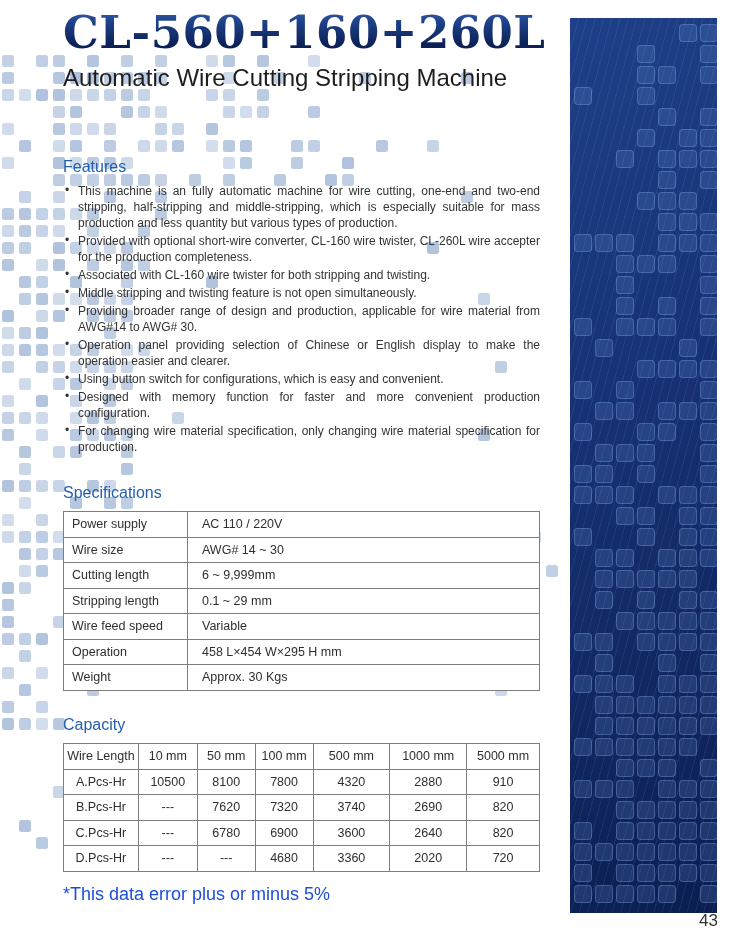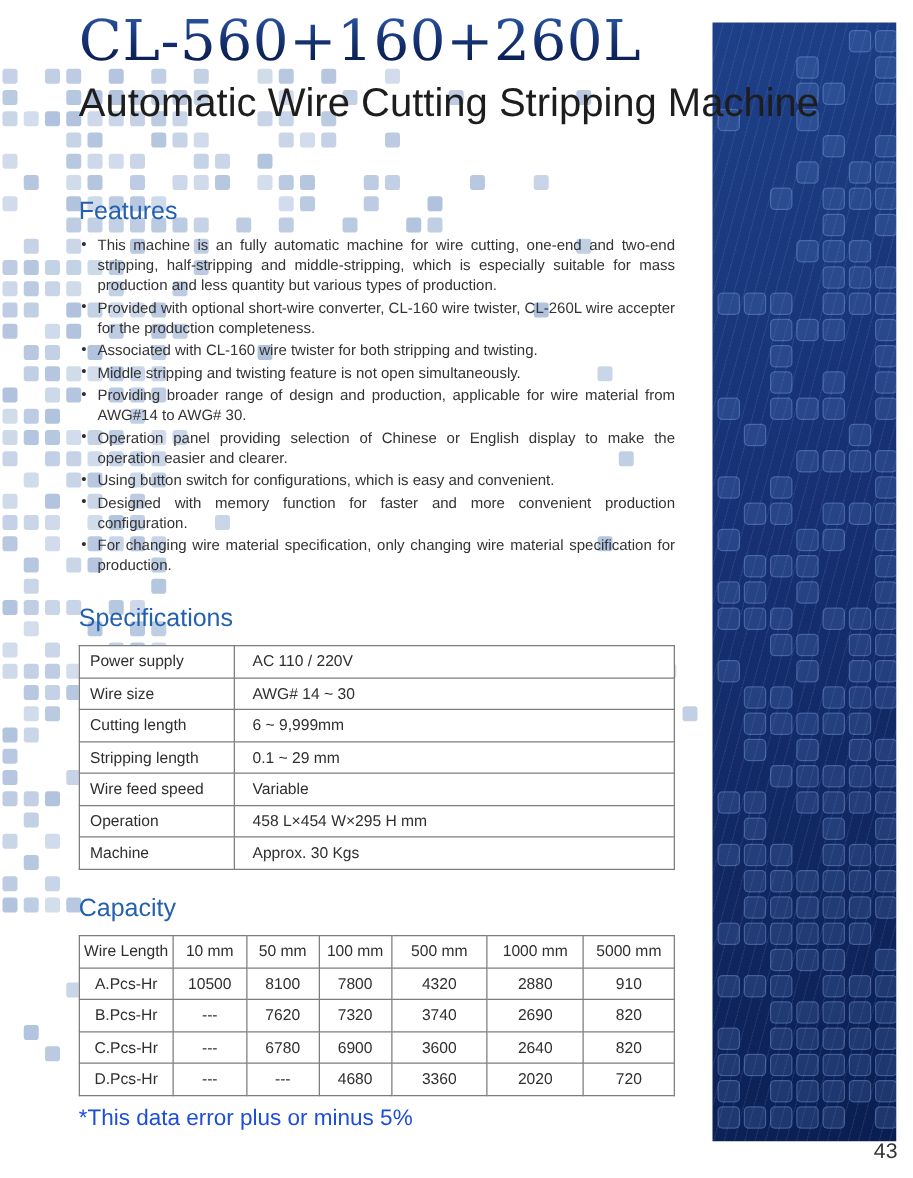--- a/index.html
+++ b/index.html
@@ -14,27 +14,27 @@
     position:absolute;left:570px;top:18px;width:147px;height:895px;z-index:1;overflow:hidden;
     background:
       repeating-linear-gradient(105deg, rgba(170,200,255,0.09) 0 1px, rgba(0,0,0,0) 1px 8px),
       linear-gradient(150deg,#1e4088 0%, #163072 45%, #0a1e50 100%);
   }
   .bsq{position:absolute;background:rgba(112,150,216,0.20);border:1px solid rgba(145,178,238,0.30);border-radius:4px;}
   
   #content{position:absolute;left:63px;top:0;width:477px;z-index:2;}
   #page-title{
     position:absolute;top:6px;left:0;margin:0;white-space:nowrap;
-    font-family:"DejaVu Serif",serif;font-weight:normal;font-size:45px;line-height:54px;letter-spacing:0.5px;
+    font-family:"DejaVu Serif",serif;font-weight:bold;font-size:45px;line-height:54px;letter-spacing:0.5px;
     background:linear-gradient(180deg,#3a67b2 0%,#1d4188 30%,#0d2259 70%,#0a1c4e 100%);
     -webkit-background-clip:text;background-clip:text;
     -webkit-text-fill-color:transparent;color:#14306e;
   }
-  #page-subtitle{position:absolute;top:64px;left:0;margin:0;font-size:32px;font-weight:400;color:#1d1d1d;white-space:nowrap;text-align:right;}
-  .section-heading{margin:0;font-size:20px;font-weight:400;color:#2360ae;}
+  #page-subtitle{position:absolute;top:64px;left:0;margin:0;font-size:24px;font-weight:400;color:#1d1d1d;white-space:nowrap;text-align:right;}
+  .section-heading{margin:0;font-size:16px;font-weight:400;color:#2360ae;}
   #features-section{position:absolute;top:158px;left:0;width:477px;}
   #features-list{margin:7px 0 0;padding:0;list-style:none;text-align:justify;font-size:12px;line-height:16px;color:#333;}
   #features-list li{position:relative;padding-left:15px;margin-bottom:2px;}
   #features-list li::before{content:"\2022";position:absolute;left:2px;top:-1px;color:#333;}
   #spec-section{position:absolute;top:484px;left:0;width:477px;}
   #capacity-section{position:absolute;top:716px;left:0;width:477px;}
   table{width:477px;border-collapse:collapse;background:#fff;margin-top:9px;}
   td,th{border:1px solid #7d7d7d;height:24.5px;font-size:12.5px;font-weight:400;color:#2f2f2f;padding:0;}
   .spec-label{width:115px;padding-left:8px;text-align:left;}
   .spec-value{padding-left:14px;text-align:left;}
@@ -533,21 +533,21 @@
           </tr>
           <tr>
             <td class="spec-label">Wire feed speed</td>
             <td class="spec-value">Variable</td>
           </tr>
           <tr>
             <td class="spec-label">Operation</td>
             <td class="spec-value">458 L×454 W×295 H mm</td>
           </tr>
           <tr>
-            <td class="spec-label">Machine</td>
+            <td class="spec-label">Weight</td>
             <td class="spec-value">Approx. 30 Kgs</td>
           </tr>
         </tbody>
     </table>
   </div>
 
   <div id="capacity-section">
     <h3 class="section-heading">Capacity</h3>
     <table id="capacity-table">
       <colgroup>

